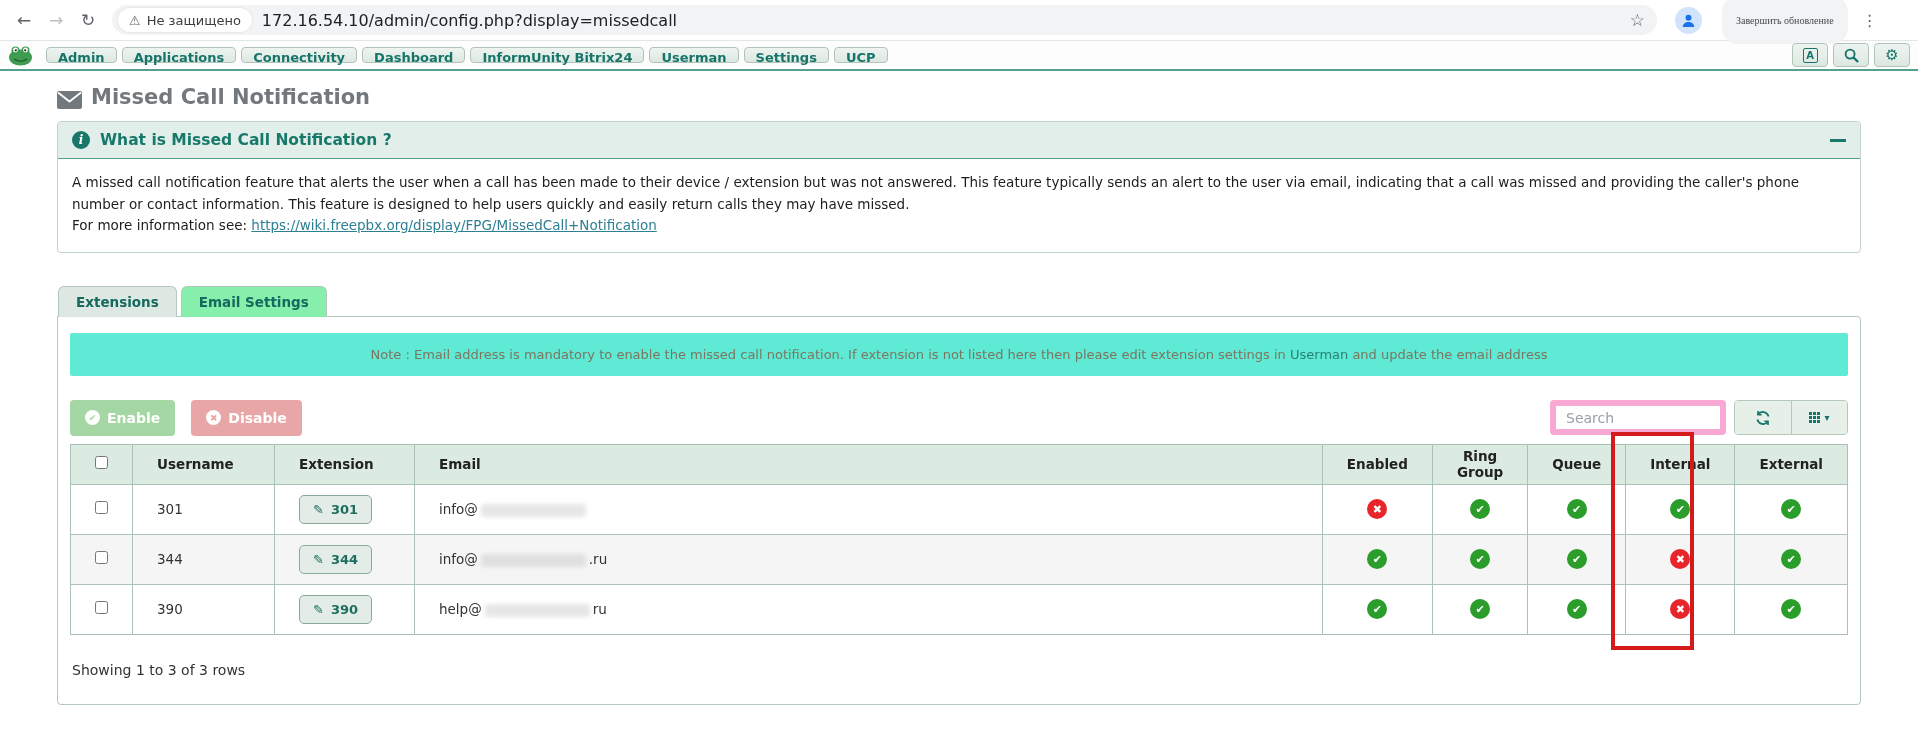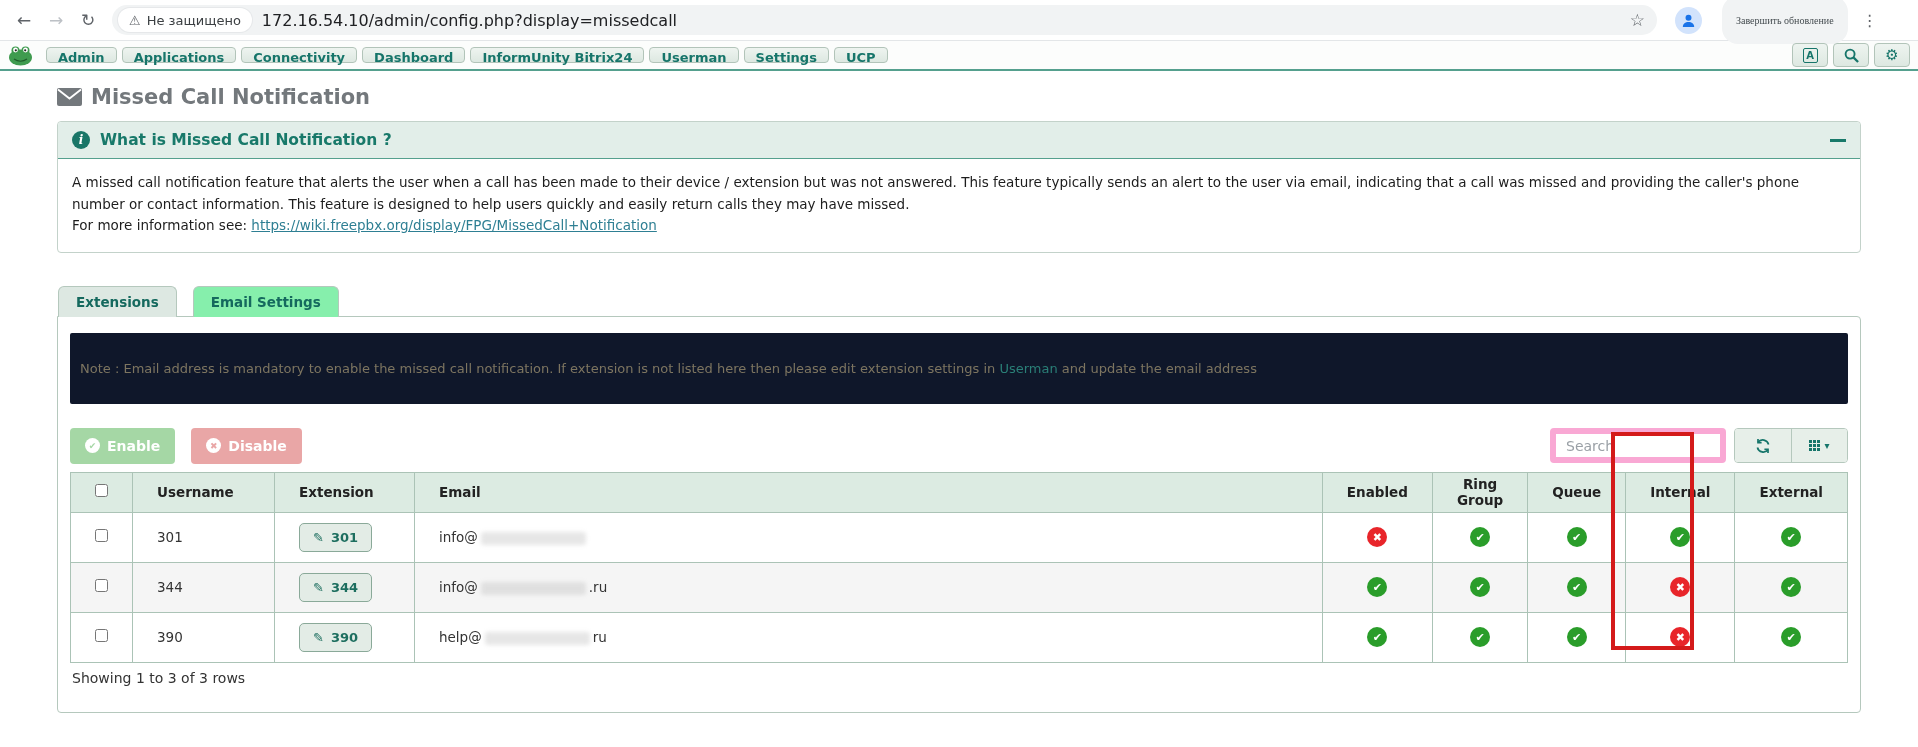--- a/index.html
+++ b/index.html
@@ -37,48 +37,48 @@
   .nav-right { margin-left:auto; display:flex; gap:5px; }
   .icon-btn { background:linear-gradient(#eef4f0,#dde8e1); border:1px solid #b2c4b9;
     border-radius:4px; width:36px; height:24px; display:flex; align-items:center;
     justify-content:center; color:#16756a; cursor:pointer; font-size:15px; }
   .translate-box { border:1.5px solid #16756a; border-radius:2px; width:15px; height:15px;
     font-size:10px; font-weight:bold; color:#16756a; display:flex; align-items:center;
     justify-content:center; }
 
   
   .page { padding:0 57px; }
-  .page-title { display:flex; align-items:center; gap:9px; margin-top:14px;
+  .page-title { display:flex; align-items:flex-end; gap:9px; margin-top:14px;
     color:#73787c; font-size:21px; font-weight:bold; }
 
   .info-panel { border:1px solid #c3d2ca; border-radius:4px; margin-top:12px; }
   .info-header { background:#e2eee9; border-bottom:1px solid #55a08e; height:37px;
     display:flex; align-items:center; padding:0 14px; gap:10px;
     border-radius:4px 4px 0 0; }
   .info-ico { width:18px; height:18px; border-radius:50%; background:#1a7668;
     color:#fff; font-size:12px; font-weight:bold; display:flex; align-items:center;
     justify-content:center; font-family:"DejaVu Serif","Liberation Serif",serif;
     font-style:italic; }
   .info-title { color:#18796a; font-weight:bold; font-size:15.5px; }
   .collapse-btn { margin-left:auto; width:16px; height:3px; background:#18796a;
     cursor:pointer; }
   .info-body { padding:13px 14px 15px; font-size:13.5px; color:#1d1d1d;
     line-height:1.6; }
   .info-body a { color:#2e7f93; text-decoration:underline; }
 
   
-  .tabs { display:flex; margin-top:33px; gap:16px; padding-left:1px; }
+  .tabs { display:flex; margin-top:33px; gap:4px; padding-left:1px; }
   .tab { border:1px solid #b5c8bd; border-bottom:none; border-radius:6px 6px 0 0;
     padding:7px 17px; font-weight:bold; font-size:13.5px; color:#15695e;
     background:#86efac; cursor:pointer; position:relative; z-index:2; }
   .tab.active { background:#dde8e2; }
   .panel { border:1px solid #b5c8bd; border-radius:0 4px 4px 4px; margin-top:-1px;
     background:#fff; padding:16px 12px 26px; position:relative; z-index:1; }
 
-  .note-bar { background:#0f172a; padding:28px 10px; 
+  .note-bar { background:#5eead4; padding:14px 10px; text-align:center;
     font-size:13px; color:#7d7560; border-radius:2px; }
   .note-bar a { color:#2a7f77; text-decoration:none; }
 
   .table-toolbar { display:flex; align-items:center; margin-top:24px; }
   .btn-enable,.btn-disable { display:flex; align-items:center; gap:7px; border:none;
     border-radius:4px; color:#fff; font-weight:bold; font-size:14px; height:36px;
     padding:0 15px; cursor:default; font-family:inherit; }
   .btn-enable { background:#a5d7a5; }
   .btn-disable { background:#e9a6a6; margin-left:16px; }
   .btn-circle { width:15px; height:15px; border-radius:50%; background:#fff;
@@ -117,21 +117,21 @@
   .ext-btn { display:inline-flex; align-items:center; gap:7px; background:#e3ece6;
     border:1px solid #8aa999; border-radius:5px; padding:6px 13px; color:#1d6e5f;
     font-weight:bold; font-size:13px; cursor:pointer; font-family:inherit; }
   .redacted { display:inline-block; width:105px; height:13px; background:#b9b9b9;
     opacity:.35; filter:blur(2px); border-radius:3px; vertical-align:middle;
     margin:0 3px; }
   .st { display:inline-flex; width:20px; height:20px; border-radius:50%;
     color:#fff; font-size:11px; align-items:center; justify-content:center; }
   .st.ok { background:#2a9d2a; }
   .st.no { background:#e8252a; }
-  .table-footer { margin-top:7px; font-size:14px; color:#333; padding-left:2px; }
+  .table-footer { margin-top:27px; font-size:14px; color:#333; padding-left:2px; }
 
   .red-box { position:absolute; border:4px solid #d41a1a; background:transparent;
     z-index:10; pointer-events:none; }
 </style>
 </head>
 <body>
 
 <div class="chrome">
   <span class="nav-ico">←</span>
   <span class="nav-ico disabled">→</span>

